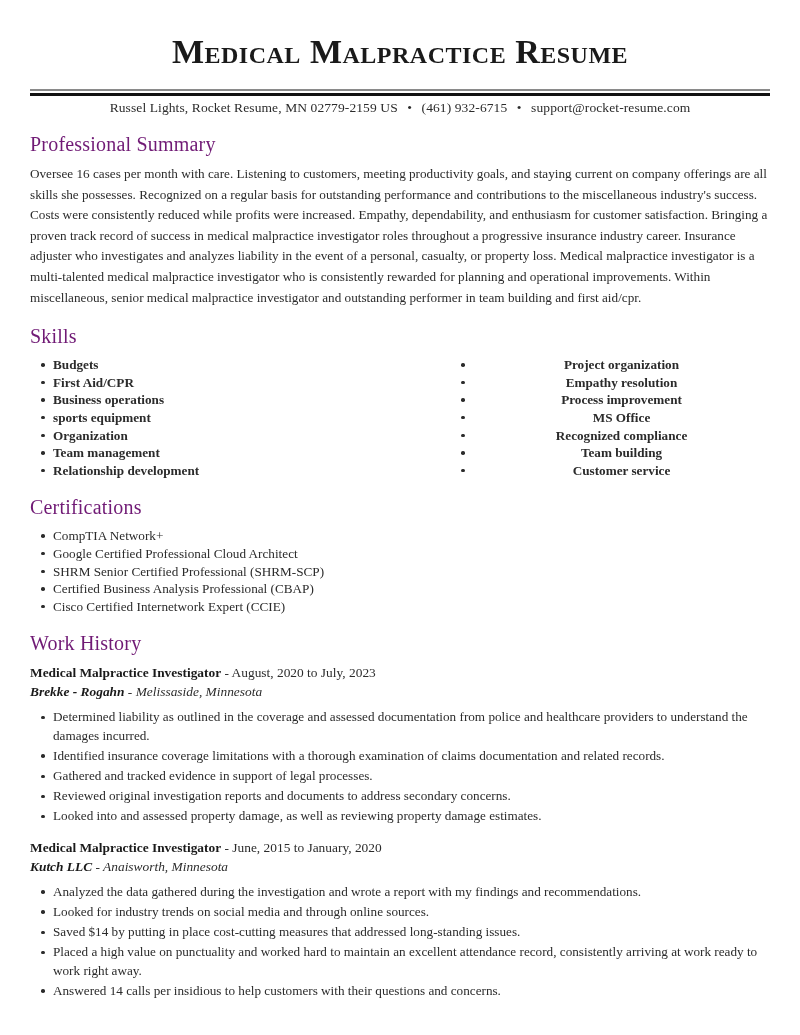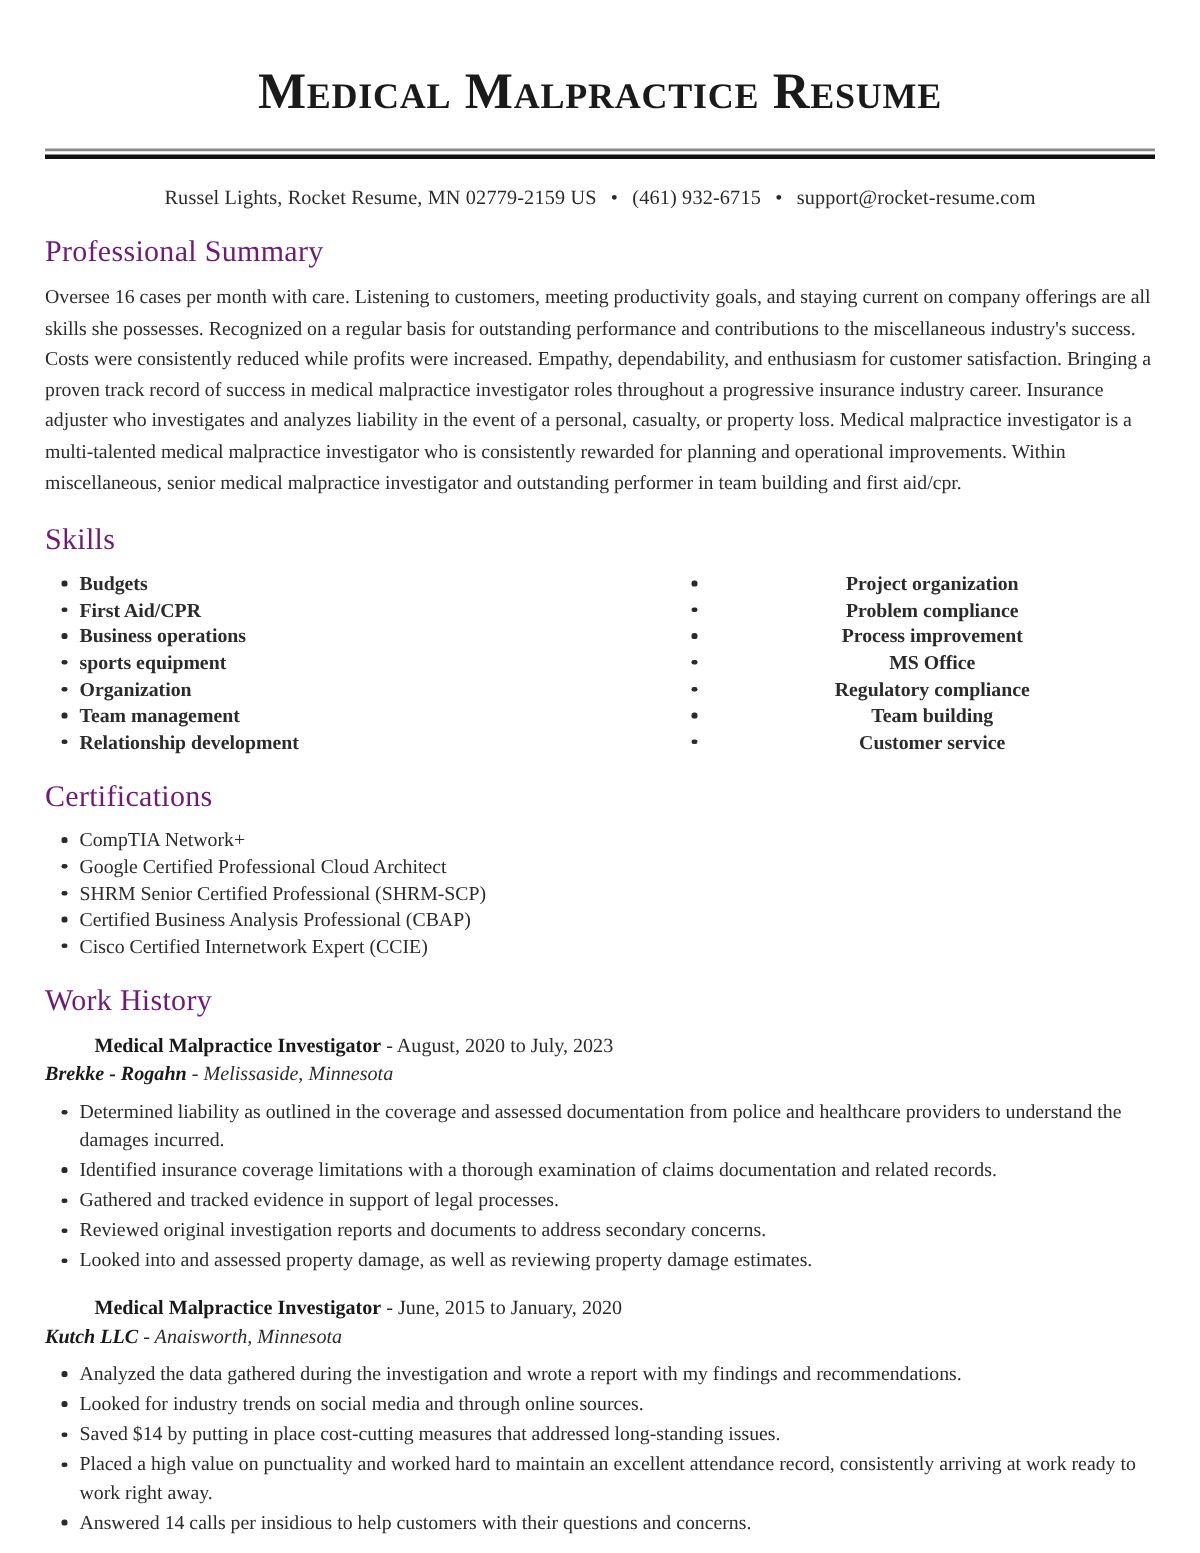--- a/index.html
+++ b/index.html
@@ -11,21 +11,21 @@
     width: 800px;
     height: 1035px;
     overflow: hidden;
     font-family: "Liberation Serif", "DejaVu Serif", serif;
     color: #2b2b2b;
   }
   .page {
     width: 800px;
     height: 1035px;
     box-sizing: border-box;
-    padding: 12px 30px;
+    padding: 2px 30px;
     position: relative;
   }
 
   
   .doc-title {
     text-align: center;
     font-family: "Liberation Serif", "DejaVu Serif", serif;
     font-size: 34px;
     font-weight: 700;
     font-variant: small-caps;
@@ -52,21 +52,21 @@
   }
   .rule-bottom {
     height: 3px;
     background: #111111;
     width: 100%;
   }
   .contact-line {
     text-align: center;
     font-size: 13.5px;
     color: #2b2b2b;
-    margin-top: 18px;
+    margin-top: 4px;
     letter-spacing: 0.1px;
     white-space: nowrap;
   }
   .contact-sep {
     padding: 0 6px;
     color: #2b2b2b;
   }
 
   
   .section {
@@ -136,21 +136,20 @@
   .job {
     margin-top: 12px;
   }
   .job:first-of-type {
     margin-top: 4px;
   }
   .job-line-1 {
     font-size: 13.4px;
     line-height: 19px;
     color: #2b2b2b;
-    margin-left: 33px;
   }
   .job-title {
     font-weight: 700;
     color: #1a1a1a;
   }
   .job-dates {
     font-weight: 400;
     color: #2b2b2b;
   }
   .job-line-2 {
@@ -215,24 +214,24 @@
           <li>Business operations</li>
           <li>sports equipment</li>
           <li>Organization</li>
           <li>Team management</li>
           <li>Relationship development</li>
         </ul>
       </div>
       <div class="skills-col right">
         <ul class="bullets">
           <li>Project organization</li>
-          <li>Problem compliance</li>
+          <li>Empathy resolution</li>
           <li>Process improvement</li>
           <li>MS Office</li>
-          <li>Regulatory compliance</li>
+          <li>Recognized compliance</li>
           <li>Team building</li>
           <li>Customer service</li>
         </ul>
       </div>
     </div>
   </div>
 
   <div class="section">
     <h2 class="section-title">Certifications</h2>
     <ul class="bullets certs">

